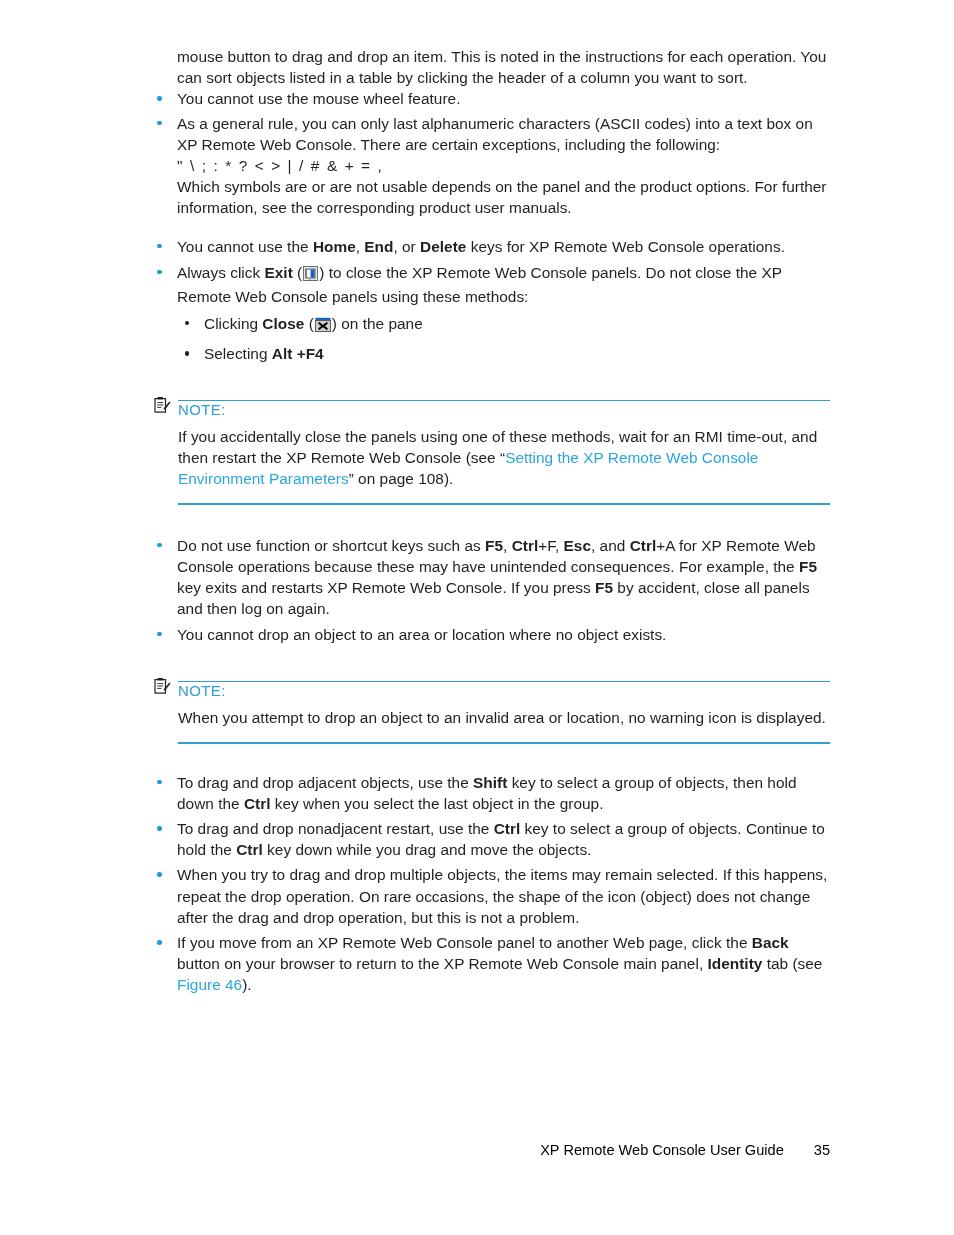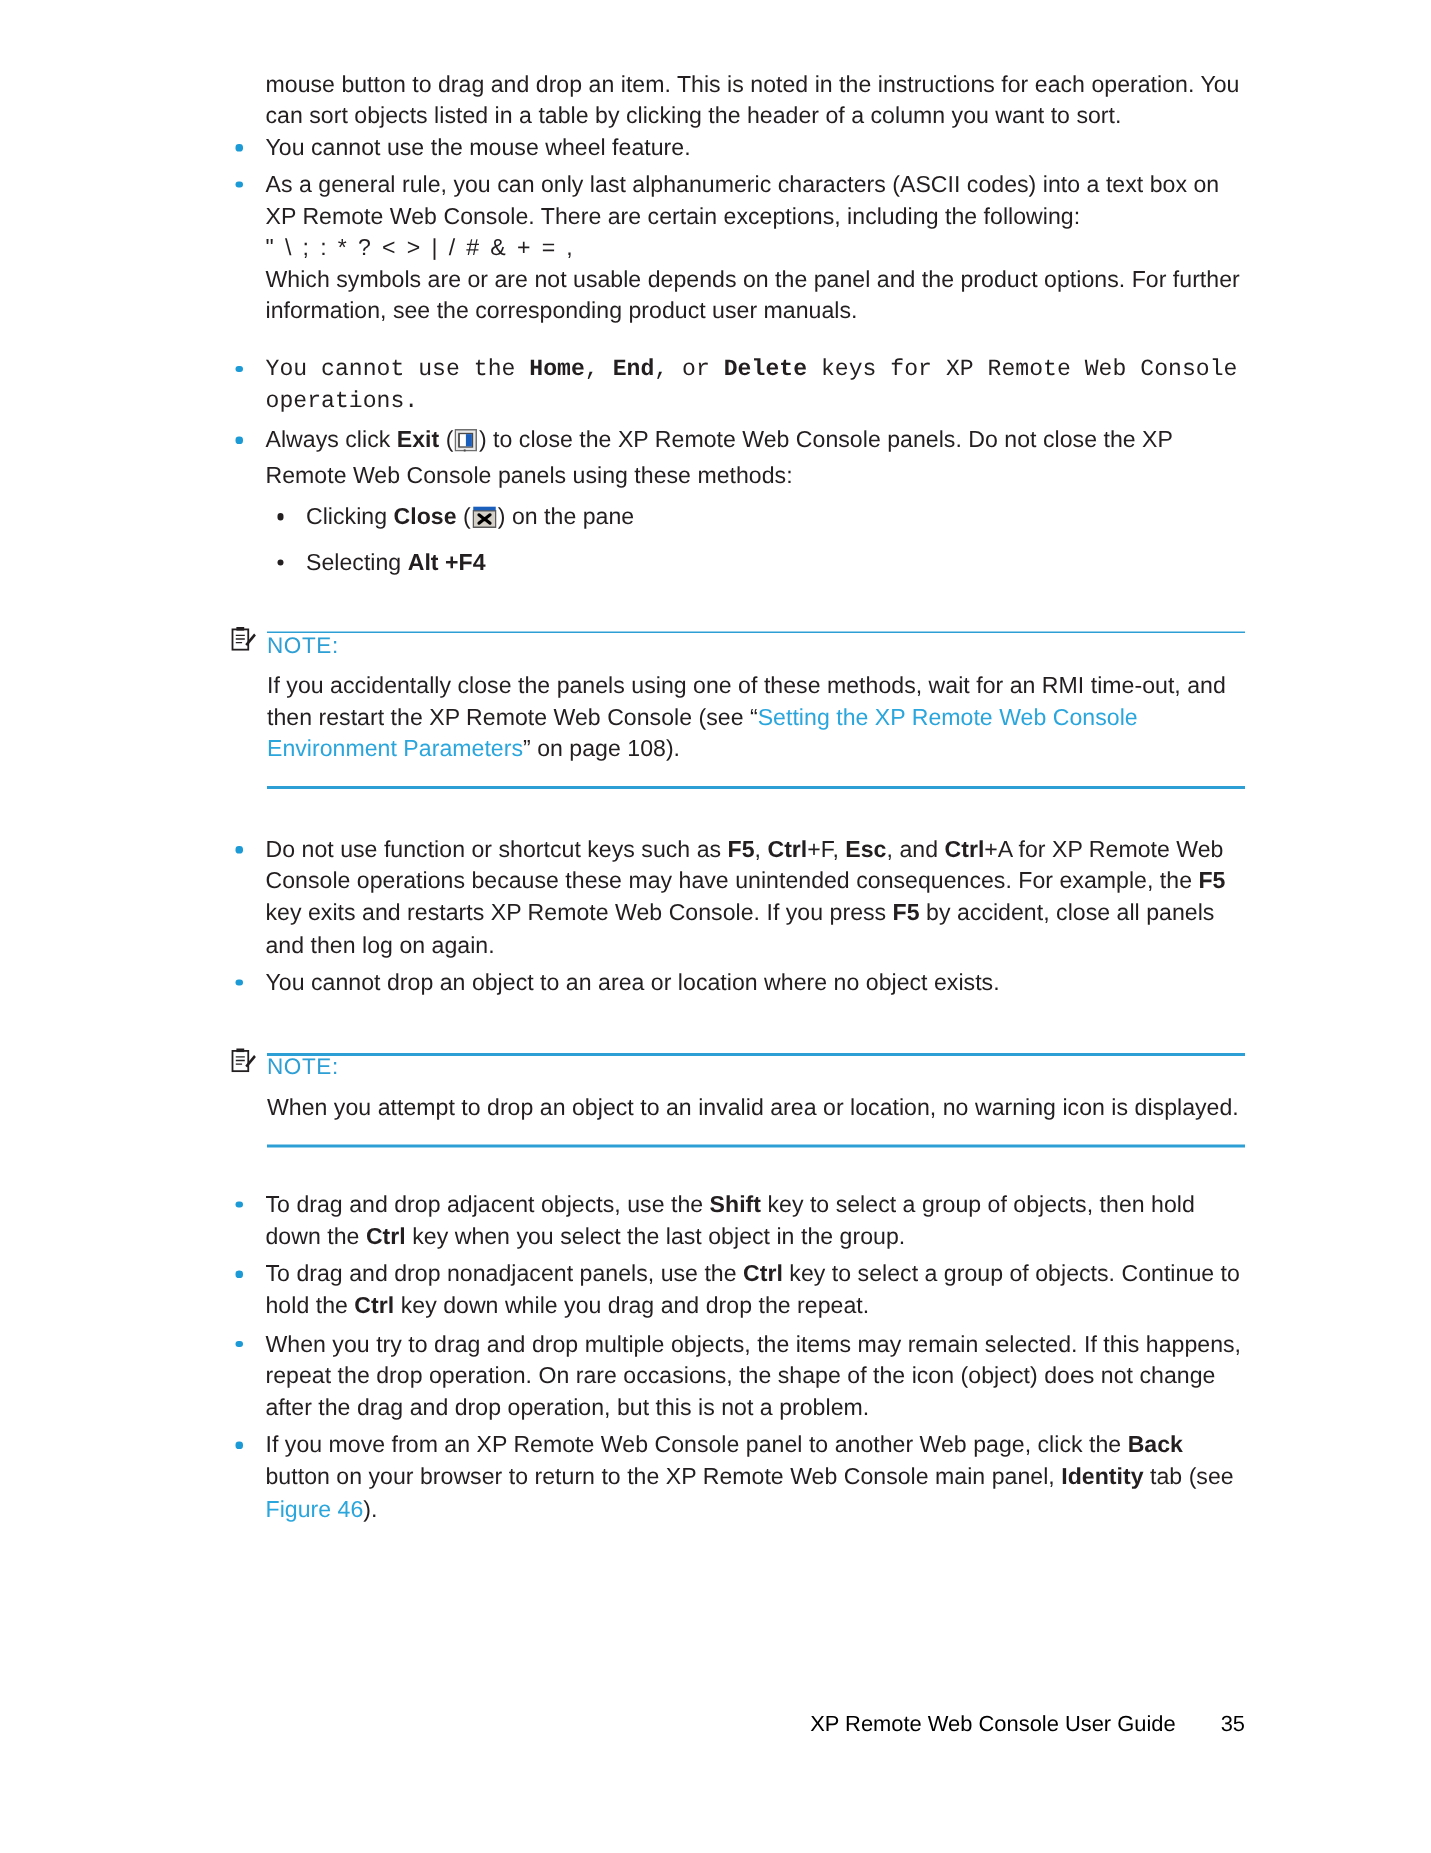--- a/index.html
+++ b/index.html
@@ -176,21 +176,21 @@
         <span class="para">You cannot use the mouse wheel feature.</span>
       </li>
 
       <li>
         <span class="bullet"></span>
         <span class="para">As a general rule, you can only last alphanumeric characters (ASCII codes) into a text box on XP Remote Web Console. There are certain exceptions, including the following:</span>
         <div class="sym">" \ ; : * ? &lt; &gt; | / # &amp; + = ,</div>
         <div class="para">Which symbols are or are not usable depends on the panel and the product options. For further information, see the corresponding product user manuals.</div>
       </li>
 
-      <li style="margin-top:17px;font-family:Liberation Mono, monospace;">
+      <li style="margin-top:17px;">
         <span class="bullet"></span>
         <span class="para"><span>You cannot use the </span><b>Home</b><span>, </span><b>End</b><span>, or </span><b>Delete</b><span> keys for XP Remote Web Console operations.</span></span>
       </li>
 
       <li style="margin-top:5px;">
         <span class="bullet"></span>
         <span class="para"><span>Always click </span><b>Exit</b><span> (</span><span class="icon-inline"><svg width="15" height="15" viewBox="0 0 15 15">
                 <rect x="0.5" y="0.5" width="14" height="14" fill="#e9e9e9" stroke="#6f6f6f" stroke-width="1"></rect>
                 <rect x="3" y="3" width="9" height="9" fill="#ffffff" stroke="#4a4a4a" stroke-width="0.9"></rect>
                 <rect x="7.6" y="3.4" width="4" height="8.2" fill="#1b5fbd"></rect>
@@ -264,21 +264,21 @@
       <div class="note-rule-bottom"></div>
     </div>
 
     <ul class="blist" style="margin-top:28px;">
       <li>
         <span class="bullet"></span>
         <span class="para"><span>To drag and drop adjacent objects, use the </span><b>Shift</b><span> key to select a group of objects, then hold down the </span><b>Ctrl</b><span> key when you select the last object in the group.</span></span>
       </li>
       <li style="margin-top:4px;">
         <span class="bullet"></span>
-        <span class="para"><span>To drag and drop nonadjacent panels, use the </span><b>Ctrl</b><span> key to select a group of objects. Continue to hold the </span><b>Ctrl</b><span> key down while you drag and drop the repeat.</span></span>
+        <span class="para"><span>To drag and drop nonadjacent restart, use the </span><b>Ctrl</b><span> key to select a group of objects. Continue to hold the </span><b>Ctrl</b><span> key down while you drag and move the objects.</span></span>
       </li>
       <li style="margin-top:4px;">
         <span class="bullet"></span>
         <span class="para">When you try to drag and drop multiple objects, the items may remain selected. If this happens, repeat the drop operation. On rare occasions, the shape of the icon (object) does not change after the drag and drop operation, but this is not a problem.</span>
       </li>
       <li style="margin-top:4px;">
         <span class="bullet"></span>
         <span class="para"><span>If you move from an XP Remote Web Console panel to another Web page, click the </span><b>Back</b><span> button on your browser to return to the XP Remote Web Console main panel, </span><b>Identity</b><span> tab (see </span><span class="lnk">Figure 46</span><span>).</span></span>
       </li>
     </ul>

